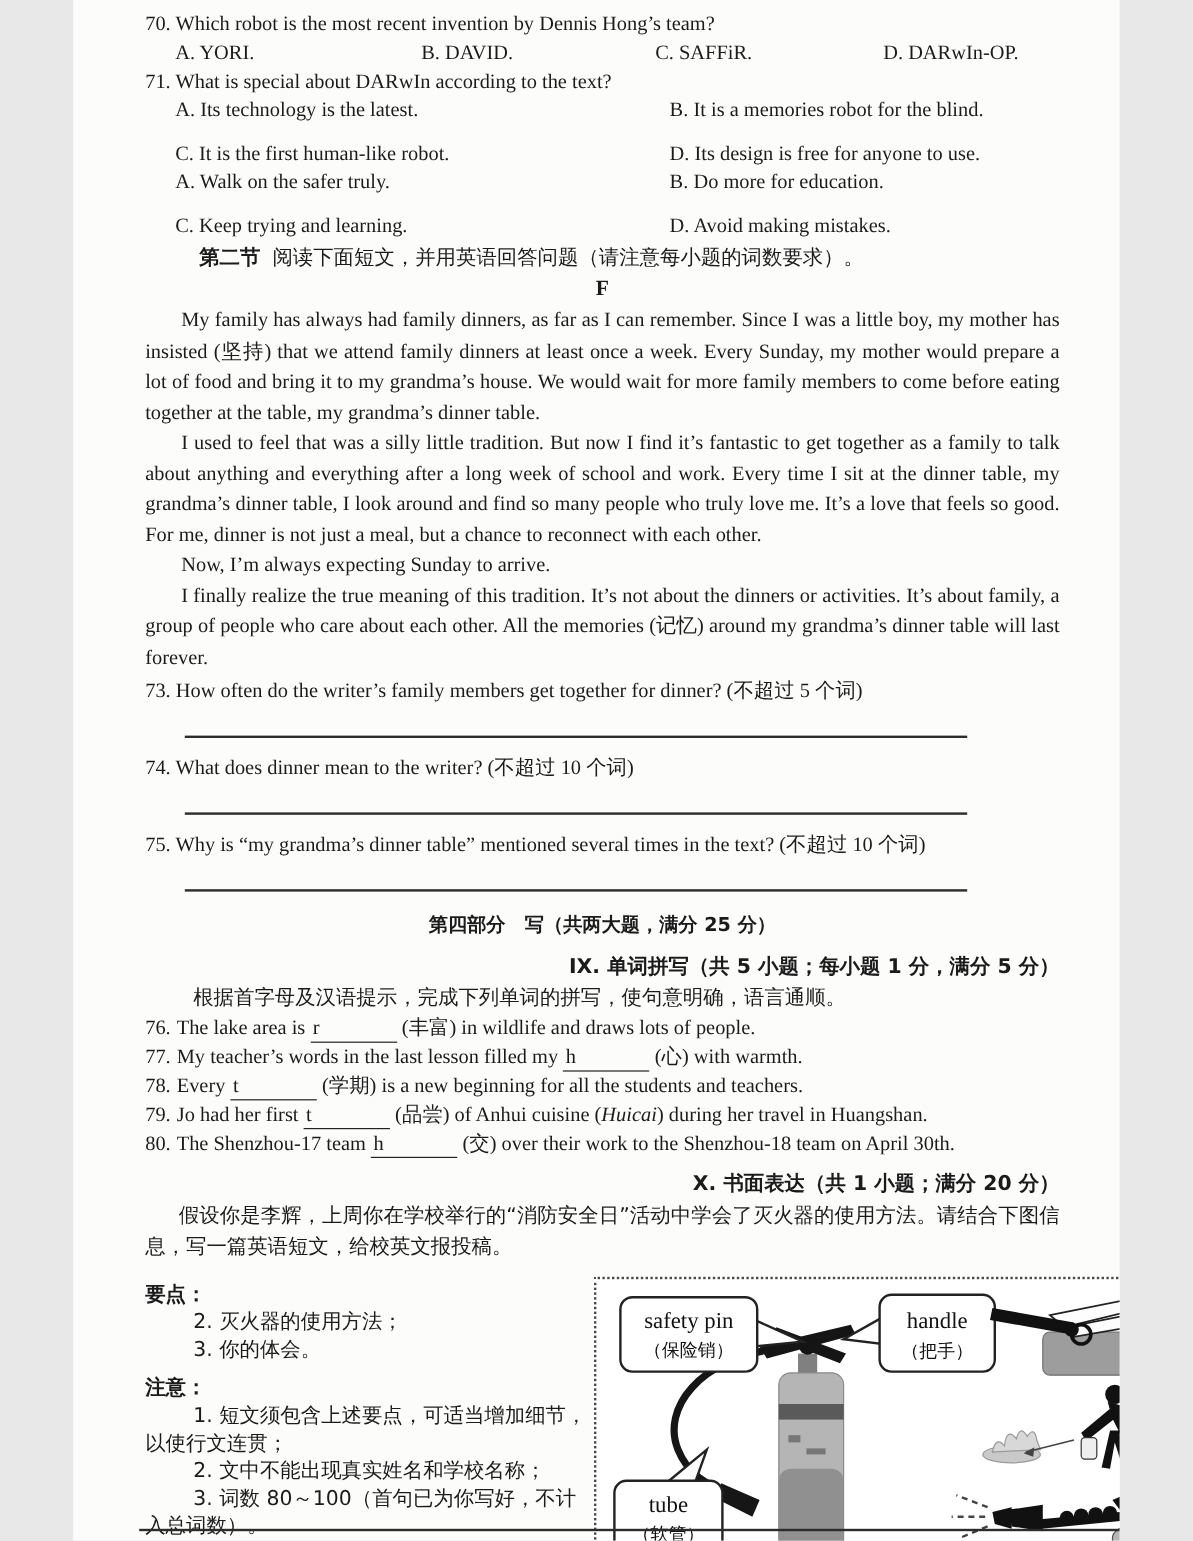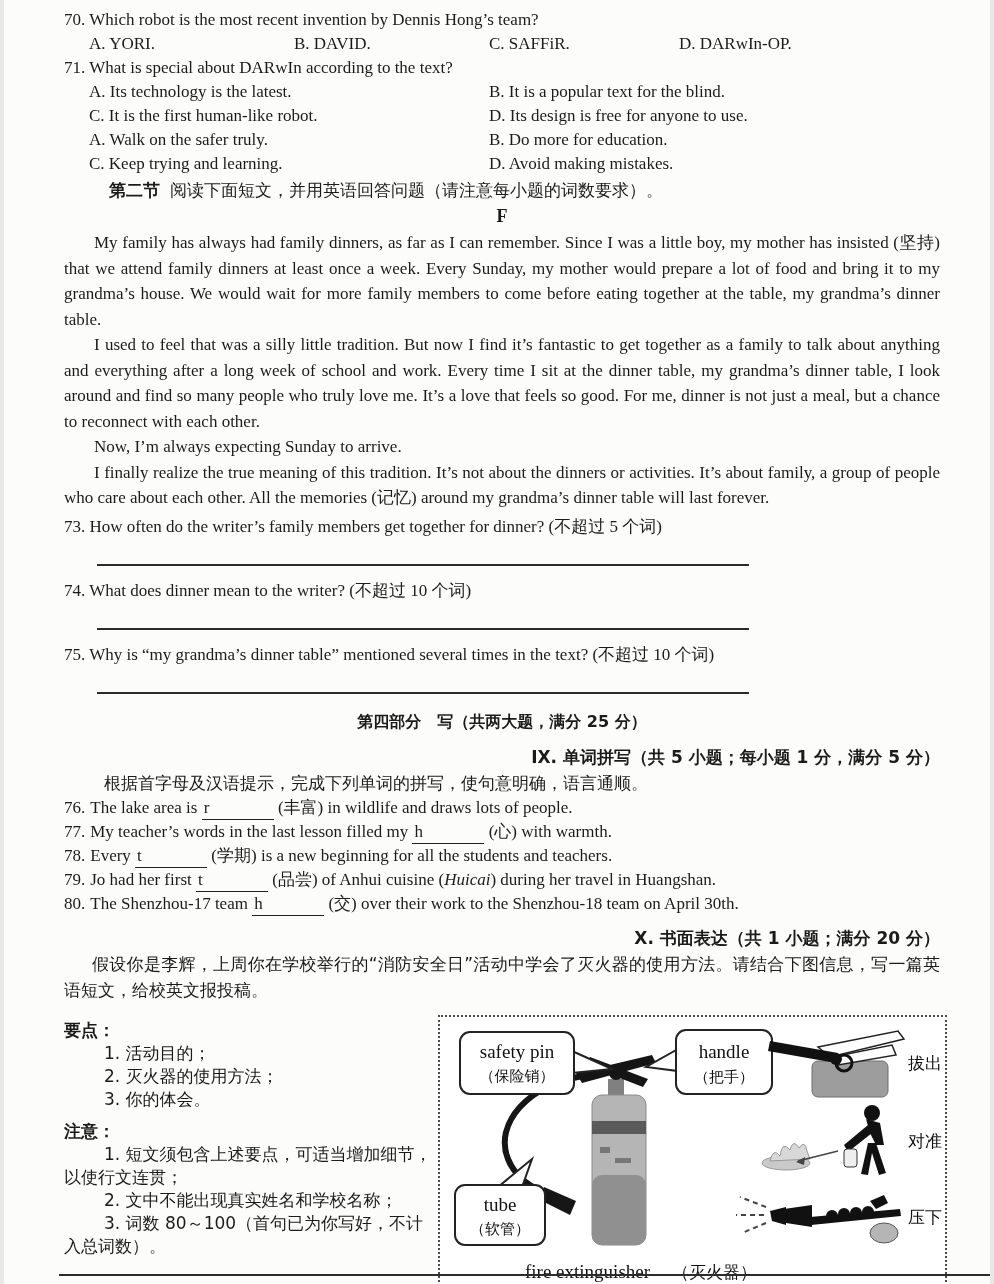--- a/index.html
+++ b/index.html
@@ -1,25 +1,25 @@
 <!DOCTYPE html>
 <html><head>
 <meta charset="utf-8">
 <style>
   html,body{margin:0;padding:0;background:#e8e8e8;}
   .page{
-    position:relative;width:986px;height:1284px;margin:0 auto;
+    position:relative;width:872px;height:1284px;margin:0 auto;
     background:#fcfcfb;color:#1b1b1b;overflow:hidden;
     font-family:"Liberation Serif","DejaVu Serif",serif;
     font-size:17px;line-height:24px;
   }
   .content{padding:8px 50px 0 60px;}
   .q-stem{white-space:nowrap;}
   .opt-row4{display:grid;grid-template-columns:205px 195px 190px 1fr;padding-left:25px;}
-  .opt-row2{display:grid;grid-template-columns:400px 1fr;padding-left:25px;}
+  .opt-row2{display:grid;grid-template-columns:400px 1fr;padding-left:25px;gap:12px;}
   .sec2{padding-left:45px;margin-top:3px;}
   .sec2 .lbl{font-weight:bold;margin-right:10px;}
   .passage-label{text-align:center;font-weight:bold;font-size:18px;line-height:27px;}
   .passage p{margin:0;text-indent:30px;text-align:justify;line-height:25.5px;font-family:Liberation Serif, serif;}
   .qa-q{margin-top:4px;}
   .ans-line{height:25px;border-bottom:2px solid #2c2c2c;width:652px;margin-left:33px;margin-bottom:13px;}
   .part4{ text-align:center;font-weight:bold;font-size:16px;margin:9px 0 7px 0;line-height:30px;
           font-family:"DejaVu Sans","Liberation Sans",sans-serif;}
   .sec-head{font-weight:bold;font-family:"DejaVu Sans","Liberation Sans",sans-serif;line-height:26px;text-align:right;}
   .instr{padding-left:40px;line-height:26px;font-family:"DejaVu Sans","Liberation Sans",sans-serif;}
@@ -55,21 +55,21 @@
     <div class="opt-row4">
       <span>A. YORI.</span>
       <span>B. DAVID.</span>
       <span>C. SAFFiR.</span>
       <span>D. DARwIn-OP.</span>
     </div>
 
     <div class="q-stem">71. What is special about DARwIn according to the text?</div>
     <div class="opt-row2">
       <span>A. Its technology is the latest.</span>
-      <span>B. It is a popular text for the blind.</span>
+      <span>B. It is a memories robot for the blind.</span>
       <span>C. It is the first human-like robot.</span>
       <span>D. Its design is free for anyone to use.</span>
     </div>
 
     <div class="opt-row2">
       <span>A. Walk on the safer truly.</span>
       <span>B. Do more for education.</span>
       <span>C. Keep trying and learning.</span>
       <span>D. Avoid making mistakes.</span>
     </div>
@@ -113,21 +113,20 @@
     <div class="sp-item">
       <span class="num">80.</span><span>The Shenzhou-17 team </span><span class="blank"><span>h</span></span><span> (交) over their work to the Shenzhou-18 team on April 30th.</span><i></i><span></span>
     </div>
 
     <div class="sec-head writing-head">X.  书面表达（共 1 小题；满分 20 分）</div>
     <p class="prompt">假设你是李辉，上周你在学校举行的“消防安全日”活动中学会了灭火器的使用方法。请结合下图信息，写一篇英语短文，给校英文报投稿。</p>
 
     <div class="bottom-zone">
       <div class="left-col">
         <div class="grp-title">要点：</div>
-        <p>1. 活动目的；</p>
         <p>2. 灭火器的使用方法；</p>
         <p>3. 你的体会。</p>
         <div class="gap"></div>
         <div class="grp-title">注意：</div>
         <p>1. 短文须包含上述要点，可适当增加细节，以使行文连贯；</p>
         <p>2. 文中不能出现真实姓名和学校名称；</p>
         <p>3. 词数 80～100（首句已为你写好，不计入总词数）。</p>
       </div>
 
       <div class="figure-box">

